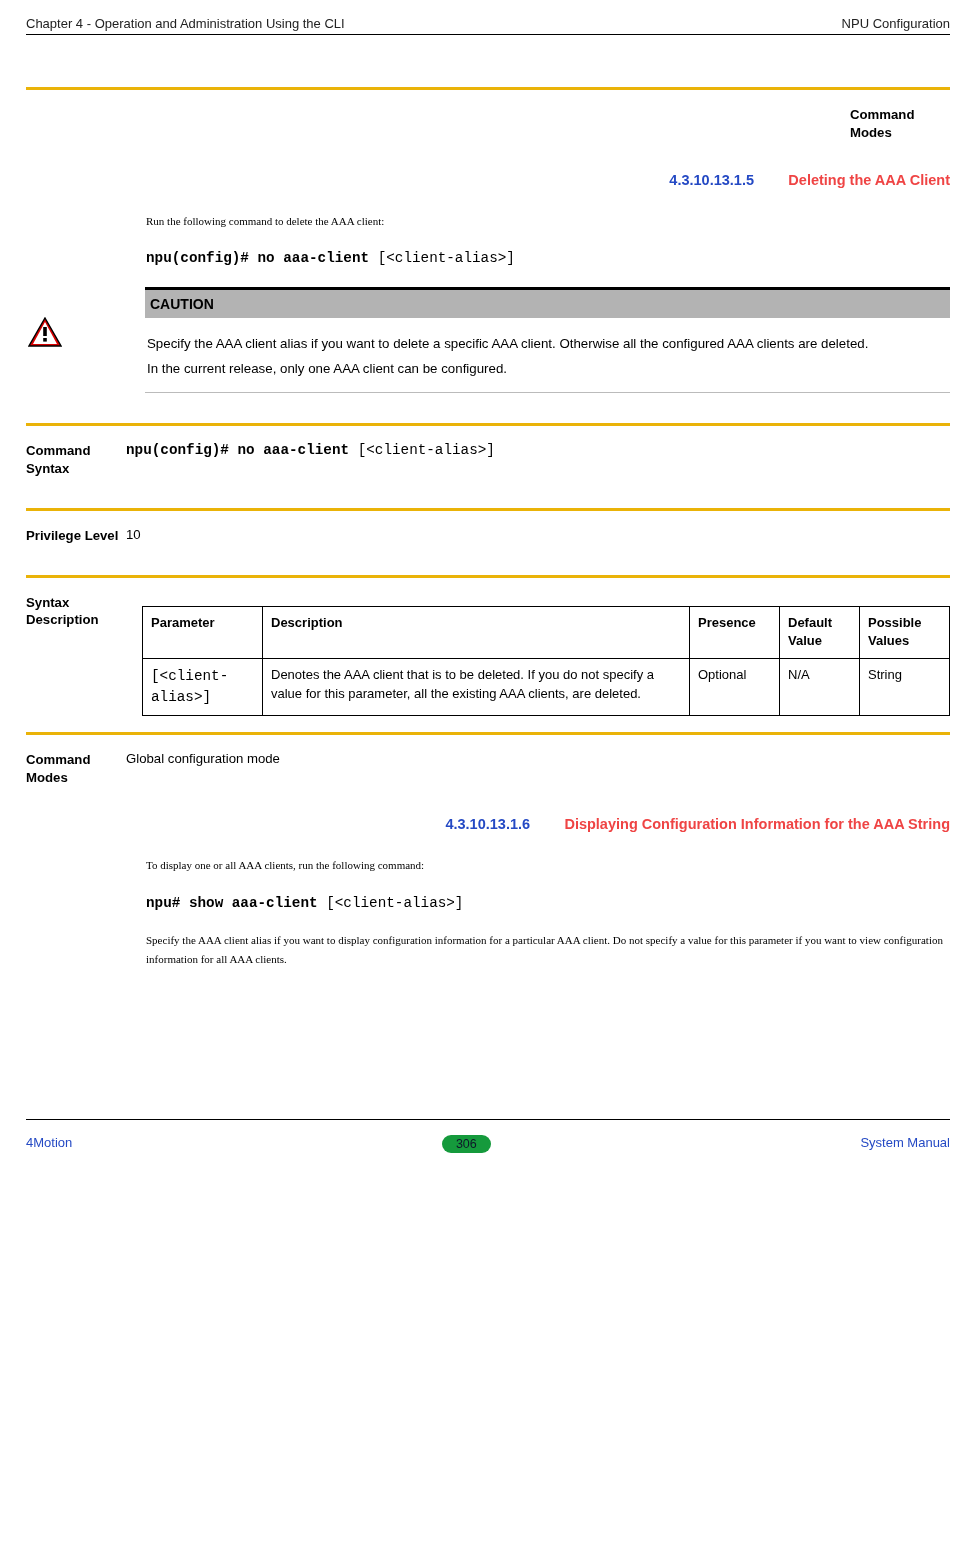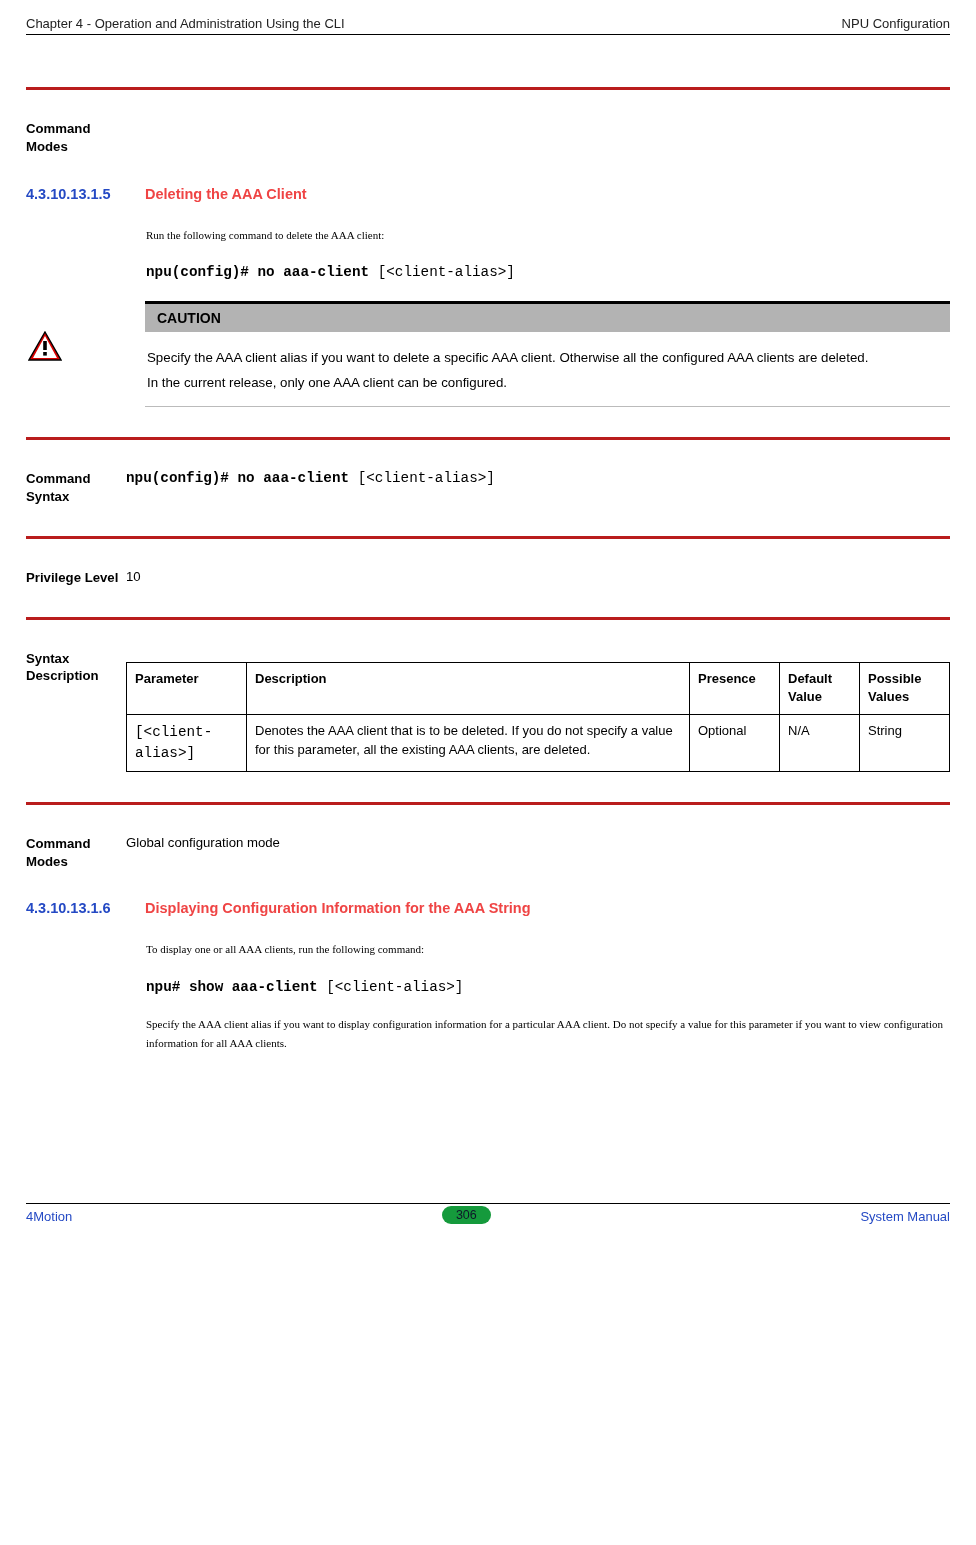--- a/index.html
+++ b/index.html
@@ -4,42 +4,42 @@
 <style>
   * { box-sizing: border-box; margin: 0; padding: 0; }
   html, body { width: 976px; background: #fff; font-family: Arial, Helvetica, sans-serif; color: #000; }
   body { padding: 16px 26px 16px 26px; }
 
   .top-row { display: flex; justify-content: space-between; font-size: 13px; color: #222; border-bottom: 1px solid #000; padding-bottom: 3px; margin-bottom: 52px; }
   .content-block { display: flex; align-items: flex-start; margin-bottom: 30px; }
   .label-col { width: 100px; flex-shrink: 0; font-weight: bold; font-size: 13.2px; line-height: 1.35; padding-top: 2px; }
   .value-col { flex: 1; font-size: 13.2px; line-height: 1.45; }
 
-  .divider-top { border-top: 3px solid #b91c1c; padding-top: 28px; }
+  .divider-top { border-top: 3px solid #eab308; padding-top: 14px; justify-content: flex-end; }
 
   .section-num { color: #2449c4; font-weight: bold; font-size: 14.5px; }
   .section-title { color: #ef4444; font-weight: bold; font-size: 14.5px; margin-bottom: 14px; }
-  .section-row { display: flex; gap: 4px; margin-top: 4px; margin-bottom: 10px; }
+  .section-row { display: flex; gap: 4px; margin-top: 4px; margin-bottom: 10px; justify-content: flex-end; }
   .section-row .section-num { width: 115px; flex-shrink: 0; }
 
   .body-text { font-family: Liberation Serif, serif; font-size: 11px; line-height: 1.7; margin-left: 120px; margin-bottom: 16px; }
   .mono { font-family: "Courier New", monospace; font-size: 14.3px; }
   .bold { font-weight: bold; }
   .caution-row { display: flex; align-items: flex-start; margin-bottom: 30px; }
   .caution-icon { width: 44px; flex-shrink: 0; padding-top: 30px; padding-left: 2px; }
   .caution-box { flex: 1; margin-left: 75px; }
-  .caution-head { background: #b3b3b3; font-weight: bold; font-size: 14px; padding: 6px 12px; border-top: 3px solid #000; }
+  .caution-head { background: #b3b3b3; font-weight: bold; font-size: 14px; padding: 6px 5px; border-top: 3px solid #000; }
   .caution-body { font-size: 13.3px; line-height: 1.45; padding: 16px 2px 8px 2px; border-bottom: 1px solid #bbb; }
   .caution-body p { margin-bottom: 6px; }
 
   table.syntax { border-collapse: collapse; width: 100%; font-size: 13px; }
   table.syntax th, table.syntax td { border: 1px solid #000; padding: 7px 8px; vertical-align: top; text-align: left; }
   table.syntax th { font-weight: bold; }
 
-  .bottom-row { display: flex; align-items: flex-end; justify-content: space-between; margin-top: 150px; border-top: 1px solid #000; padding-top: 2px; color: #2449c4; font-size: 13px; gap: 36px; }
+  .bottom-row { display: flex; align-items: flex-start; justify-content: space-between; margin-top: 150px; border-top: 1px solid #000; padding-top: 15px; color: #2449c4; font-size: 13px; gap: 36px; }
   .page-pill { background: #159a3c; color: #0f172a; border-radius: 10px; padding: 2px 14px; font-size: 12.5px; }
 </style>
 </head>
 <body>
 
 <div class="top-row">
   <span>Chapter 4 - Operation and Administration Using the CLI</span>
   <span>NPU Configuration</span>
 </div>
 
@@ -79,21 +79,21 @@
   <div class="value-col mono">
     <span class="bold">npu(config)# no aaa-client</span><span> [&lt;client-alias&gt;]</span>
   </div>
 </div>
 
 <div class="content-block divider-top">
   <div class="label-col">Privilege Level</div>
   <div class="value-col">10</div>
 </div>
 
-<div class="content-block divider-top" style="margin-bottom:30px;">
+<div class="content-block divider-top" style="margin-bottom:16px;gap:16px;">
   <div class="label-col">Syntax Description</div>
   <div class="value-col" style="padding-top:14px;">
     <table class="syntax">
       <tbody>
           <tr>
         <th style="width:120px">Parameter</th>
         <th>Description</th>
         <th style="width:90px">Presence</th>
         <th style="width:80px">Default Value</th>
         <th style="width:90px">Possible Values</th>

